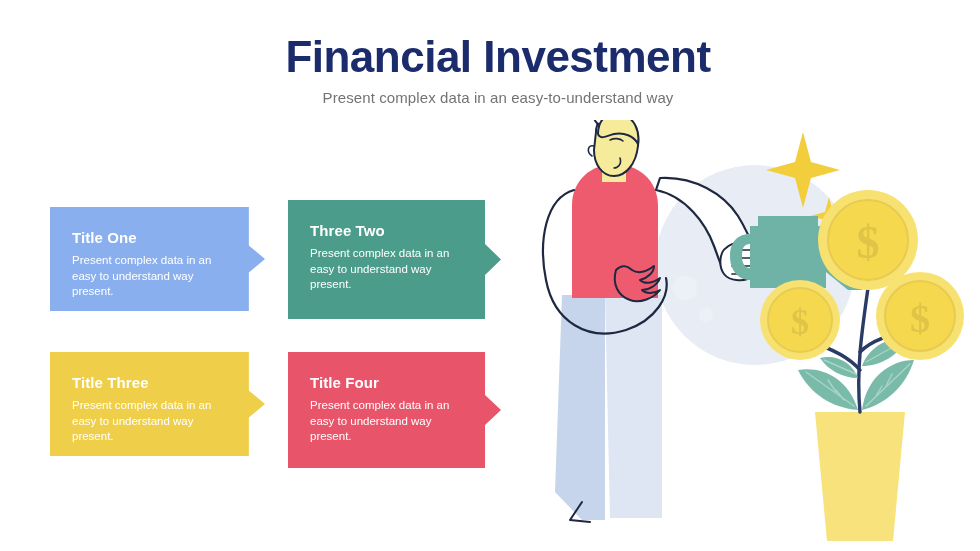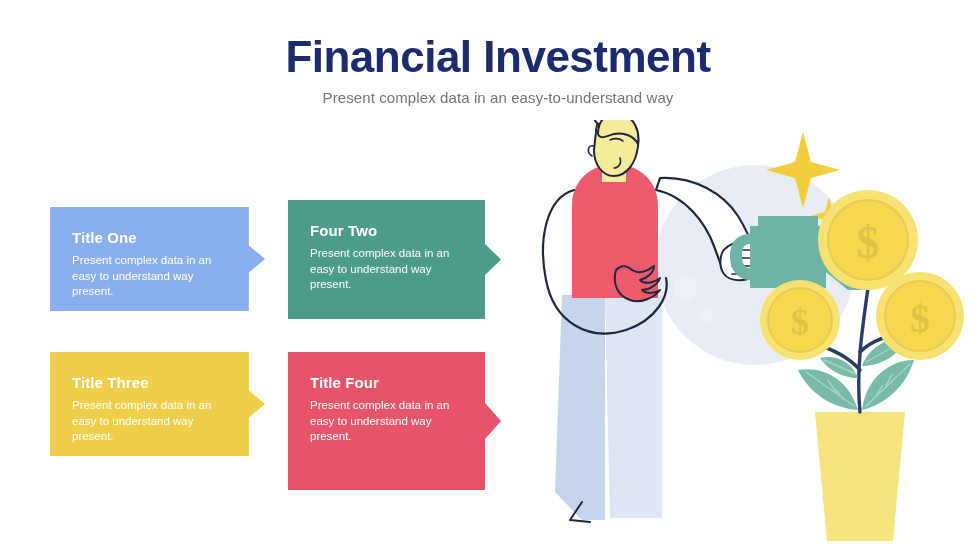--- a/index.html
+++ b/index.html
@@ -72,21 +72,21 @@
     margin: 0;
     color: #ffffff;
     max-width: 152px;
   }
   .card-1 { left: 50px;  top: 207px; width: 215px; height: 104px;
             clip-path: polygon(0 0, 92.5% 0, 92.5% 37%, 100% 50%, 92.5% 63%, 92.5% 100%, 0 100%); }
   .card-2 { left: 288px; top: 200px; width: 213px; height: 119px;
             clip-path: polygon(0 0, 92.5% 0, 92.5% 37%, 100% 50%, 92.5% 63%, 92.5% 100%, 0 100%); }
   .card-3 { left: 50px;  top: 352px; width: 215px; height: 104px;
             clip-path: polygon(0 0, 92.5% 0, 92.5% 37%, 100% 50%, 92.5% 63%, 92.5% 100%, 0 100%); }
-  .card-4 { left: 288px; top: 352px; width: 213px; height: 138px;
+  .card-4 { left: 288px; top: 352px; width: 213px; height: 116px;
             clip-path: polygon(0 0, 92.5% 0, 92.5% 37%, 100% 50%, 92.5% 63%, 92.5% 100%, 0 100%); }
 
   
   .illustration {
     position: absolute;
     left: 510px;
     top: 120px;
     width: 470px;
     height: 431px;
   }
@@ -103,21 +103,21 @@
   </div>
 
   <div class="cards">
 
     <div class="card card-1" style="background:#8AAFEF;">
       <p class="card-title">Title One</p>
       <p class="card-body">Present complex data in an easy to understand way present.</p>
     </div>
 
     <div class="card card-2" style="background:#4C9C8B;">
-      <p class="card-title">Four Two</p>
+      <p class="card-title">Three Two</p>
       <p class="card-body">Present complex data in an easy to understand way present.</p>
     </div>
 
     <div class="card card-3" style="background:#EFCF4A;">
       <p class="card-title">Title Three</p>
       <p class="card-body">Present complex data in an easy to understand way present.</p>
     </div>
 
     <div class="card card-4" style="background:#E8556A;">
       <p class="card-title">Title Four</p>

